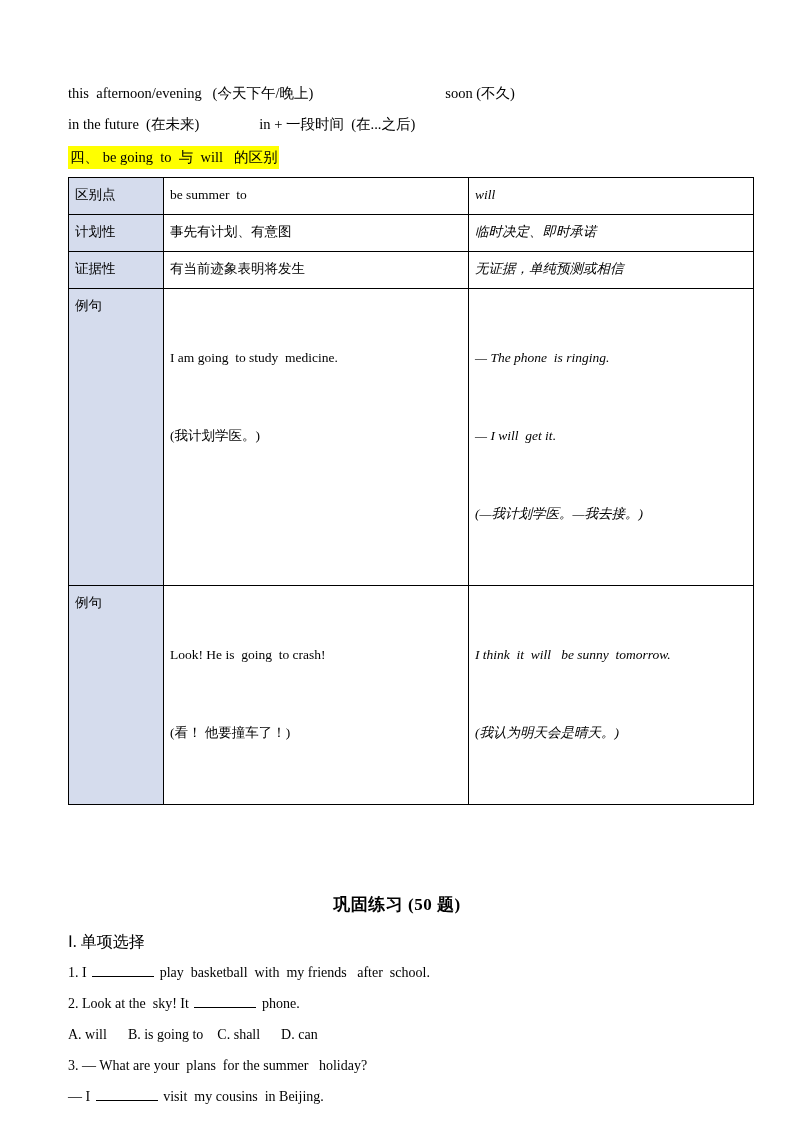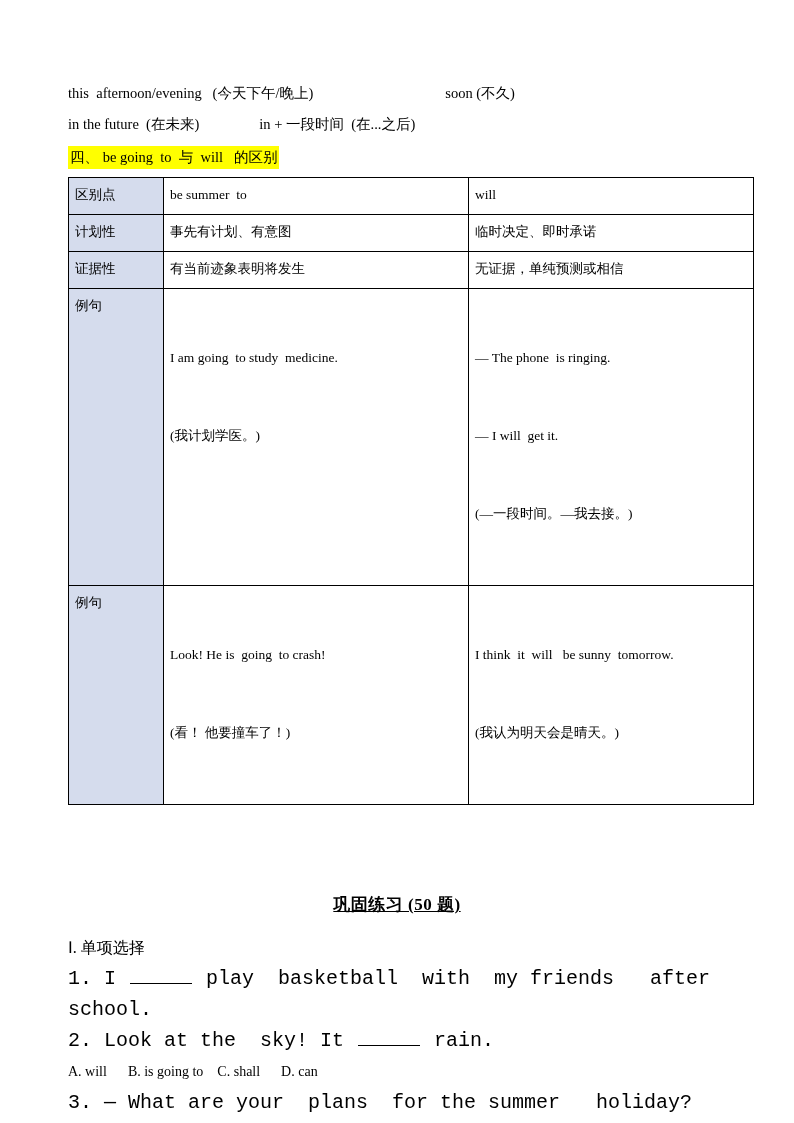--- a/index.html
+++ b/index.html
@@ -48,41 +48,39 @@
     font-size: 13.5px;
     line-height: 26px;
     padding: 4px 6px 6px 6px;
     white-space: pre-wrap;
   }
   td.label-cell {
     background: #d5dced;
     width: 82px;
   }
   td.mid-cell { width: 292px; }
-  td.right-cell { width: 272px; }
+  td.right-cell { width: 272px; font-style: italic; }
   .cell-line { display: block; }
   .section-title {
     text-align: center;
     font-size: 17px;
     font-weight: bold;
     margin-top: 88px;
-    margin-bottom: 16px;
+    margin-bottom: 10px;
     letter-spacing: 0.5px;
-    text-decoration: underline;
   }
   .part-label {
     font-size: 16px;
     line-height: 31px;
     white-space: pre;
   }
   .q-line {
-    font-size: 20px;
+    font-size: 14px;
     line-height: 31px;
     white-space: pre-wrap;
-    font-family: Liberation Mono, monospace;
   }
   .opt-line {
     font-size: 14px;
     line-height: 31px;
     white-space: pre-wrap;
   }
   .blank {
     display: inline-block;
     border-bottom: 1px solid #000;
     width: 62px;
@@ -121,21 +119,21 @@
       </tr>
       <tr>
         <td class="label-cell">例句</td>
         <td class="mid-cell">
           <span class="cell-line">I am going  to study  medicine.</span>
           <span class="cell-line">(我计划学医。)</span>
         </td>
         <td class="right-cell">
           <span class="cell-line">— The phone  is ringing.</span>
           <span class="cell-line">— I will  get it.</span>
-          <span class="cell-line">(—一段时间。—我去接。)</span>
+          <span class="cell-line">(—我计划学医。—我去接。)</span>
         </td>
       </tr>
       <tr>
         <td class="label-cell">例句</td>
         <td class="mid-cell">
           <span class="cell-line">Look! He is  going  to crash!</span>
           <span class="cell-line">(看！ 他要撞车了！)</span>
         </td>
         <td class="right-cell">
           <span class="cell-line">I think  it  will   be sunny  tomorrow.</span>
@@ -144,19 +142,19 @@
       </tr>
     </tbody>
   </table>
 
   <div class="section-title">巩固练习 (50 题)</div>
 
   <div class="part-label">Ⅰ. 单项选择</div>
 
   <div class="q-line"><span>1. I </span><span class="blank"></span><span> play  basketball  with  my friends   after  school.</span></div>
 
-  <div class="q-line"><span>2. Look at the  sky! It </span><span class="blank"></span><span> rain.</span></div>
+  <div class="q-line"><span>2. Look at the  sky! It </span><span class="blank"></span><span> phone.</span></div>
   <div class="opt-line">A. will      B. is going to    C. shall      D. can</div>
 
   <div class="q-line"><span>3. — What are your  plans  for the summer   holiday?</span></div>
   <div class="q-line"><span>— I </span><span class="blank"></span><span> visit  my cousins  in Beijing.</span></div>
 
 </div>
 
 </body></html>

